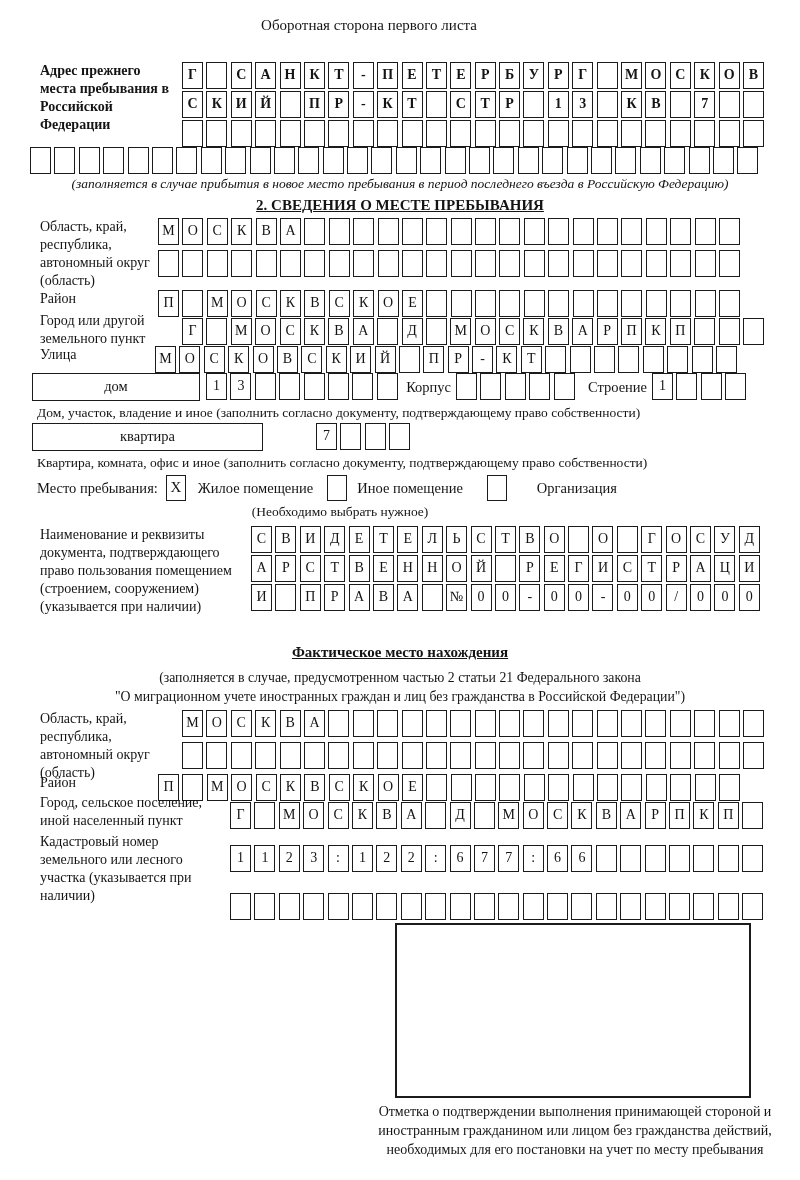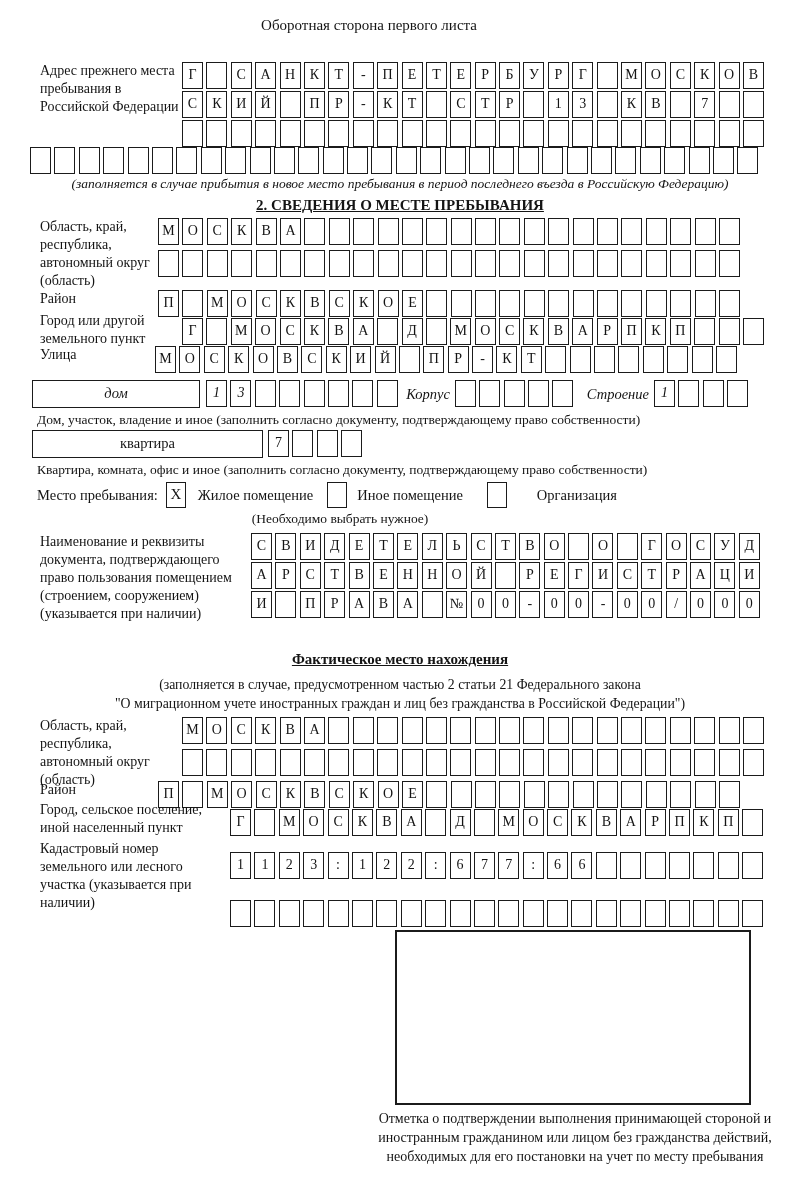--- a/index.html
+++ b/index.html
@@ -53,21 +53,21 @@
   .stamp-box { box-sizing:border-box; margin-left:395px; width:356px; height:175px; border:2px solid #1b1b1b; background:#fff; }
   .stamp-note { margin-left:363px; width:424px; text-align:center; font-size:14px; line-height:19px; }
 </style>
 </head>
 <body>
 
 <div class="page">
 
   <div class="header-note">Оборотная сторона первого листа</div>
 
-  <div class="frow" style="margin-top:27px;">
+  <div class="frow" style="margin-top:27px;font-weight:bold;">
     <div class="flabel abs" style="width:140px;">Адрес прежнего места пребывания в Российской Федерации</div>
     <div>
       <div class="cells mb2 off142"><span class="cell">Г</span><span class="cell"></span><span class="cell">С</span><span class="cell">А</span><span class="cell">Н</span><span class="cell">К</span><span class="cell">Т</span><span class="cell">-</span><span class="cell">П</span><span class="cell">Е</span><span class="cell">Т</span><span class="cell">Е</span><span class="cell">Р</span><span class="cell">Б</span><span class="cell">У</span><span class="cell">Р</span><span class="cell">Г</span><span class="cell"></span><span class="cell">М</span><span class="cell">О</span><span class="cell">С</span><span class="cell">К</span><span class="cell">О</span><span class="cell">В</span></div>
       <div class="cells mb2 off142"><span class="cell">С</span><span class="cell">К</span><span class="cell">И</span><span class="cell">Й</span><span class="cell"></span><span class="cell">П</span><span class="cell">Р</span><span class="cell">-</span><span class="cell">К</span><span class="cell">Т</span><span class="cell"></span><span class="cell">С</span><span class="cell">Т</span><span class="cell">Р</span><span class="cell"></span><span class="cell">1</span><span class="cell">3</span><span class="cell"></span><span class="cell">К</span><span class="cell">В</span><span class="cell"></span><span class="cell">7</span><span class="cell"></span><span class="cell"></span></div>
       <div class="cells off142"><span class="cell"></span><span class="cell"></span><span class="cell"></span><span class="cell"></span><span class="cell"></span><span class="cell"></span><span class="cell"></span><span class="cell"></span><span class="cell"></span><span class="cell"></span><span class="cell"></span><span class="cell"></span><span class="cell"></span><span class="cell"></span><span class="cell"></span><span class="cell"></span><span class="cell"></span><span class="cell"></span><span class="cell"></span><span class="cell"></span><span class="cell"></span><span class="cell"></span><span class="cell"></span><span class="cell"></span></div>
     </div>
   </div>
   <div class="cells fullrow"><span class="cell"></span><span class="cell"></span><span class="cell"></span><span class="cell"></span><span class="cell"></span><span class="cell"></span><span class="cell"></span><span class="cell"></span><span class="cell"></span><span class="cell"></span><span class="cell"></span><span class="cell"></span><span class="cell"></span><span class="cell"></span><span class="cell"></span><span class="cell"></span><span class="cell"></span><span class="cell"></span><span class="cell"></span><span class="cell"></span><span class="cell"></span><span class="cell"></span><span class="cell"></span><span class="cell"></span><span class="cell"></span><span class="cell"></span><span class="cell"></span><span class="cell"></span><span class="cell"></span><span class="cell"></span></div>
   <div class="caption center" style="margin-top:1px;font-style:italic;">(заполняется в случае прибытия в новое место пребывания в период последнего въезда в Российскую Федерацию)</div>
 
@@ -89,31 +89,31 @@
   <div class="frow" style="margin-top:1px;">
     <div class="flabel abs" style="width:140px; top:-6px;">Город или другой земельного пункт</div>
     <div class="cells off142"><span class="cell">Г</span><span class="cell"></span><span class="cell">М</span><span class="cell">О</span><span class="cell">С</span><span class="cell">К</span><span class="cell">В</span><span class="cell">А</span><span class="cell"></span><span class="cell">Д</span><span class="cell"></span><span class="cell">М</span><span class="cell">О</span><span class="cell">С</span><span class="cell">К</span><span class="cell">В</span><span class="cell">А</span><span class="cell">Р</span><span class="cell">П</span><span class="cell">К</span><span class="cell">П</span><span class="cell"></span><span class="cell"></span><span class="cell"></span></div>
   </div>
 
   <div class="frow" style="margin-top:1px;">
     <div class="flabel abs">Улица</div>
     <div class="cells off115"><span class="cell">М</span><span class="cell">О</span><span class="cell">С</span><span class="cell">К</span><span class="cell">О</span><span class="cell">В</span><span class="cell">С</span><span class="cell">К</span><span class="cell">И</span><span class="cell">Й</span><span class="cell"></span><span class="cell">П</span><span class="cell">Р</span><span class="cell">-</span><span class="cell">К</span><span class="cell">Т</span><span class="cell"></span><span class="cell"></span><span class="cell"></span><span class="cell"></span><span class="cell"></span><span class="cell"></span><span class="cell"></span><span class="cell"></span></div>
   </div>
 
-  <div class="box-row" style="margin-top:7px; margin-left:32px;font-style:italic;">
+  <div class="box-row" style="margin-top:0; margin-left:32px;">
     <span class="wide-box dom">дом</span>
     <span class="cells" style="margin-left:6px;"><span class="cell">1</span><span class="cell">3</span><span class="cell"></span><span class="cell"></span><span class="cell"></span><span class="cell"></span><span class="cell"></span><span class="cell"></span></span>
     <span class="inline-label" style="margin-left:5px; margin-right:5px;">Корпус</span>
     <span class="cells"><span class="cell"></span><span class="cell"></span><span class="cell"></span><span class="cell"></span><span class="cell"></span></span>
     <span class="inline-label" style="margin-left:10px; margin-right:5px;">Строение</span>
     <span class="cells"><span class="cell">1</span><span class="cell"></span><span class="cell"></span><span class="cell"></span></span>
   </div>
   <div class="caption" style="margin-top:3px; margin-left:37px;">Дом, участок, владение и иное (заполнить согласно документу, подтверждающему право собственности)</div>
 
-  <div class="box-row" style="margin-top:2px; margin-left:32px;">
+  <div class="box-row" style="margin-top:2px; margin-left:32px;gap:48px;">
     <span class="wide-box apt">квартира</span>
     <span class="cells" style="margin-left:5px;"><span class="cell">7</span><span class="cell"></span><span class="cell"></span><span class="cell"></span></span>
   </div>
   <div class="caption" style="margin-top:3px; margin-left:37px;">Квартира, комната, офис и иное (заполнить согласно документу, подтверждающему право собственности)</div>
 
   <div class="stay-row" style="margin-top:4px;">
     <span>Место пребывания:</span>
     <span class="checkbox" style="margin-left:8px;">X</span>
     <span style="margin-left:12px;">Жилое помещение</span>
     <span class="checkbox" style="margin-left:14px;"></span>

